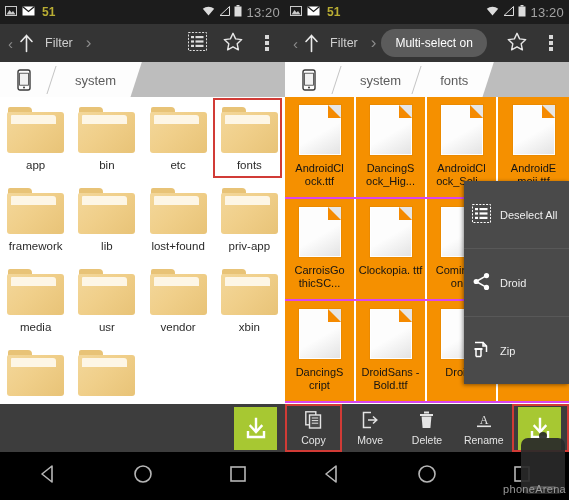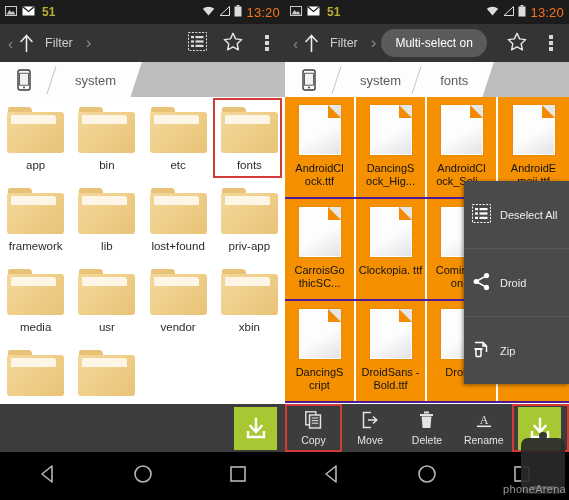--- a/index.html
+++ b/index.html
@@ -8,21 +8,21 @@
   .screens{ display:flex; width:569px; height:500px; }
   .phone{ position:relative; width:285px; height:500px; background:#fff; overflow:hidden; }
   .phone.right{ width:284px; }
 
   
   .statusbar{ height:24px; background:#1c1c1c; display:flex; align-items:center;
               padding:0 5px; color:#c9c9c9; font-size:11px; }
   .sb-left{ display:flex; align-items:center; gap:5px; }
   .sb-right{ margin-left:auto; display:flex; align-items:center; gap:4px; }
   .sb-count{ color:#b9ad33; font-size:12px; font-weight:bold; margin-left:2px; }
-  .sb-time{ color:#f97316; font-size:13px; letter-spacing:0.2px; }
+  .sb-time{ color:#a3a3a3; font-size:13px; letter-spacing:0.2px; }
   .ico{ display:inline-block; }
 
   
   .actionbar{ height:38px; background:#343434; display:flex; align-items:center;
               padding:0 6px; position:relative; }
   .ab-chevL{ color:#8c8c8c; font-size:15px; padding:0 2px; }
   .ab-chevR{ color:#8c8c8c; font-size:17px; padding:0 5px; }
   .ab-up{ width:22px; height:22px; display:flex; align-items:center; justify-content:center; }
   .ab-filter{ color:#cfcfcf; font-size:12.5px; padding:0 8px; }
   .ab-spacer{ flex:1; }
@@ -79,21 +79,21 @@
   .file .fold::after{ content:""; position:absolute; right:0; top:0; width:0; height:0;
                border-left:13px solid transparent; border-top:13px solid #e6e6e6; }
 
   
   .fcell{ background:#f59000; display:flex; flex-direction:column; align-items:center;
           justify-content:flex-start; padding:8px 2px 4px; height:100px;
           border-right:2px solid #fff; overflow:hidden; }
   .fcell:last-child{ border-right:none; }
   .fcell .lbl{ font-size:11px; color:#131313; text-align:center; line-height:13px;
                margin-top:7px; }
-  .frow{ display:grid; grid-template-columns:repeat(4,1fr); border-bottom:2px solid #4c1d95; }
+  .frow{ display:grid; grid-template-columns:repeat(4,1fr); border-bottom:2px solid #d946ef; }
 
   
   .botbar{ position:absolute; left:0; right:0; bottom:48px; height:48px;
            background:#3d3d3d; }
   .navbar{ position:absolute; left:0; right:0; bottom:0; height:48px; background:#000;
            display:flex; align-items:center; justify-content:space-around; }
   .navbar .nav-ico{ opacity:.85; }
 
   .fab{ position:absolute; right:8px; bottom:50px; width:43px; height:43px;
         background:#a7c832; display:flex; align-items:center; justify-content:center; }

